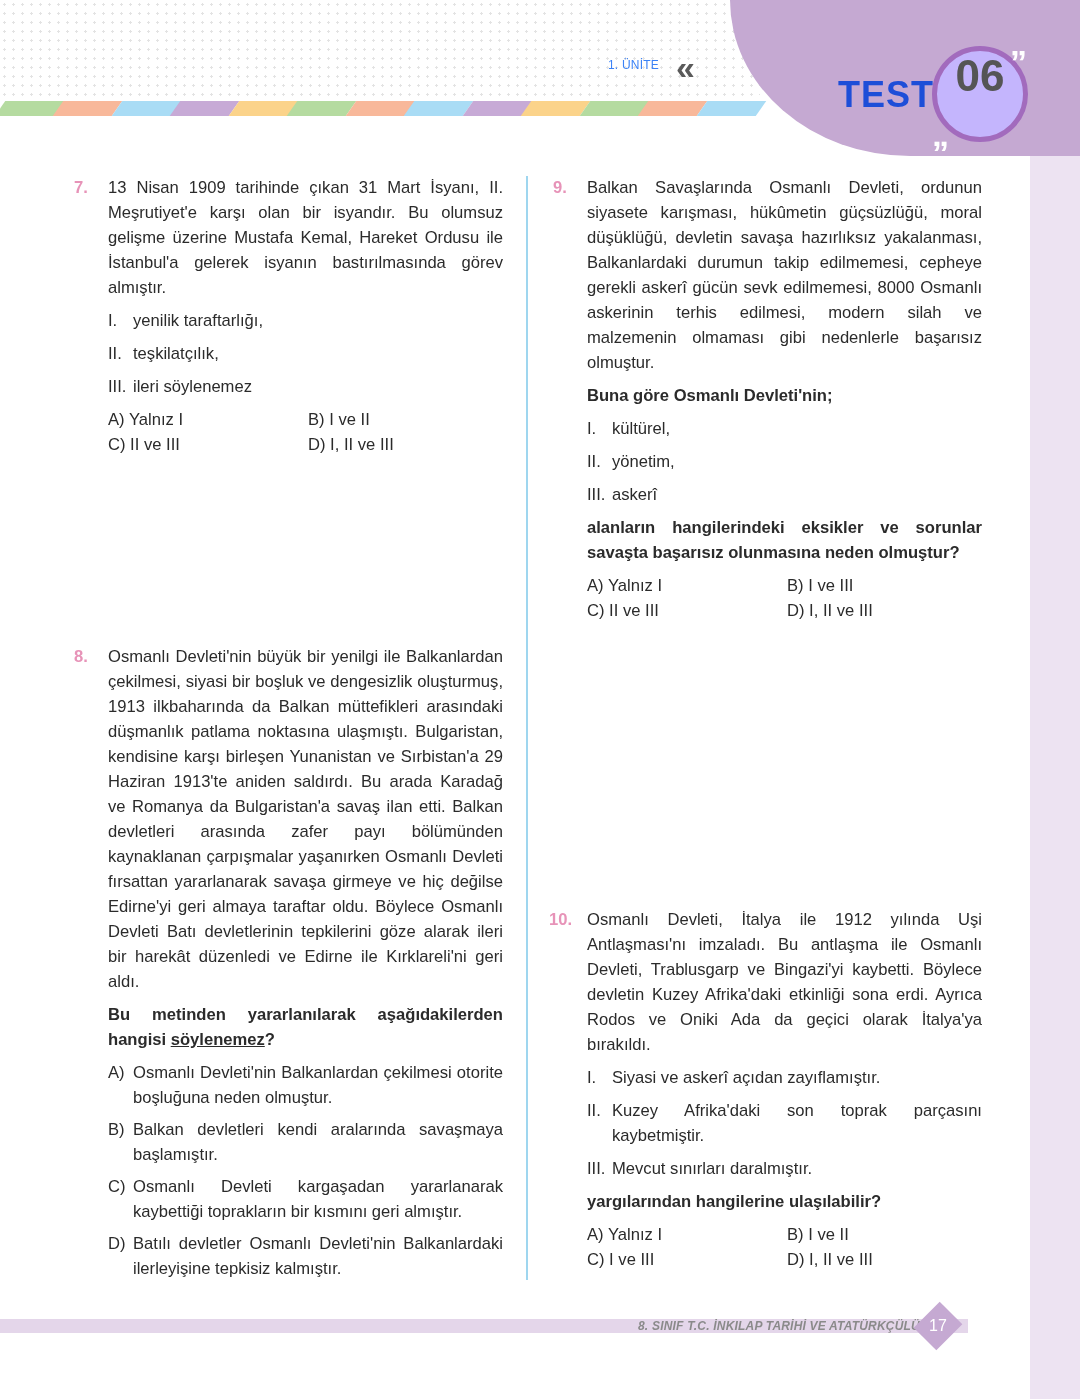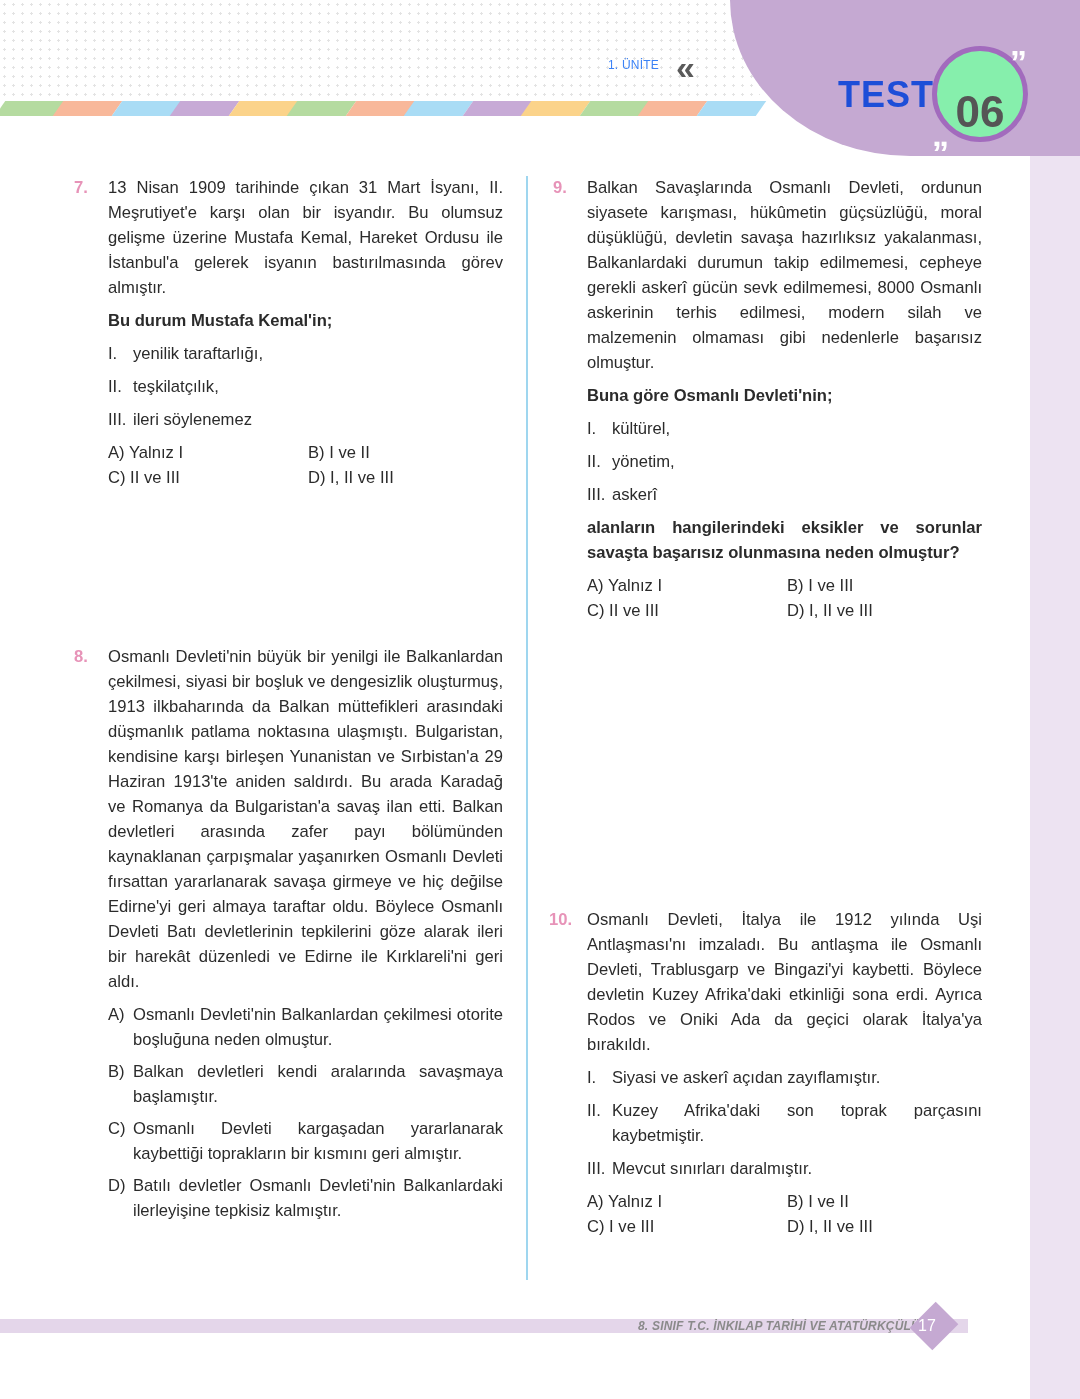--- a/index.html
+++ b/index.html
@@ -11,40 +11,40 @@
   .stripe { position:absolute; left:0; top:101px; height:15px; width:760px; display:flex; }
   .stripe div { flex:1; transform:skewX(-35deg); margin-right:-1px; }
   .corner { position:absolute; right:0; top:0; width:350px; height:156px; background:#c5a9d2;
             border-bottom-left-radius:180px 156px; }
   .sidebar { position:absolute; right:0; top:156px; width:50px; height:1243px; background:#ede3f2; }
   .unite { position:absolute; left:608px; top:58px; font-size:12px; color:#3b82f6; letter-spacing:0.2px; }
   .chev { position:absolute; left:676px; top:52px; font-size:34px; font-weight:bold; color:#5a5a5a;
           line-height:30px; letter-spacing:-8px; }
   .test-label { position:absolute; left:838px; top:74px; font-size:36px; font-weight:bold; color:#1d4ed8; letter-spacing:1px; }
   .badge { position:absolute; left:932px; top:46px; width:96px; height:96px; border-radius:50%;
-           border:5px solid #a26bbd; background:#86efac; display:flex; align-items:flex-end; justify-content:center;
+           border:5px solid #a26bbd; background:#c4b5fd; display:flex; align-items:flex-start; justify-content:center;
            font-size:44px; font-weight:bold; color:#555; }
   .quote { position:absolute; font-size:34px; font-weight:bold; color:#fff; line-height:20px; }
   .divider { position:absolute; left:526px; top:176px; width:2px; height:1104px; background:#9fd6ef; }
   .q { position:absolute; font-size:16.6px; line-height:25px; }
   .qnum { position:absolute; left:-34px; top:0; font-weight:bold; color:#e793b8; }
   .qnum10 { left:-38px; }
   .para { text-align:justify; margin-bottom:8px; }
   .bold { font-weight:bold; margin-bottom:8px; }
   .item { margin-bottom:8px; display:flex; }
   .rn { width:25px; flex-shrink:0; }
   .opts { display:grid; grid-template-columns:200px 200px; row-gap:0; }
   .lopt { display:flex; margin-bottom:7px; text-align:justify; }
   .lopt .l { width:25px; flex-shrink:0; }
   .u { text-decoration:underline; }
   .footer-bar { position:absolute; left:0; top:1319px; width:968px; height:14px; background:#e4d6ea; }
   .footer-text { position:absolute; left:638px; top:1319px; font-size:12px; font-style:italic; font-weight:bold;
                  color:#8a8a8a; line-height:14px; letter-spacing:0.2px; }
   .page-diamond { position:absolute; left:918px; top:1306px; width:40px; height:40px;
-                  display:flex; align-items:center; justify-content:flex-start; }
+                  display:flex; align-items:center; justify-content:center; }
   .page-diamond::before { content:""; position:absolute; width:32px; height:32px; background:#c5a9d2;
                           transform:rotate(45deg) scaleY(1.15); }
   .page-num { position:relative; color:#fff; font-size:16px; }
 </style>
 </head>
 <body>
 
 <div class="dots"></div>
 <div class="stripe" id="stripe">
     <div style="background: rgb(181, 219, 160);"></div>
@@ -71,21 +71,20 @@
   <span>06</span>
 </div>
 <div class="quote" style="left:1010px;top:52px;">”</div>
 <div class="quote" style="left:932px;top:124px;">„</div>
 
 <div class="divider"></div>
 
 <div class="q" style="left:108px; top:175px; width:395px;">
   <span class="qnum">7.</span>
   <p class="para">13 Nisan 1909 tarihinde çıkan 31 Mart İsyanı, II. Meşrutiyet'e karşı olan bir isyandır. Bu olumsuz gelişme üzerine Mustafa Kemal, Hareket Ordusu ile İstanbul'a gelerek isyanın bastırılmasında görev almıştır.</p>
-  <p class="bold">Bu durum Mustafa Kemal'in;</p>
   <div class="item">
       <span class="rn">I.</span>
       <span>yenilik taraftarlığı,</span>
     </div>
   <div class="item">
       <span class="rn">II.</span>
       <span>teşkilatçılık,</span>
     </div>
   <div class="item">
       <span class="rn">III.</span>
@@ -95,20 +94,21 @@
     <span>A) Yalnız I</span>
     <span>B) I ve II</span>
     <span>C) II ve III</span>
     <span>D) I, II ve III</span>
   </div>
 </div>
 
 <div class="q" style="left:108px; top:644px; width:395px;">
   <span class="qnum">8.</span>
   <p class="para">Osmanlı Devleti'nin büyük bir yenilgi ile Balkanlardan çekilmesi, siyasi bir boşluk ve dengesizlik oluşturmuş, 1913 ilkbaharında da Balkan müttefikleri arasındaki düşmanlık patlama noktasına ulaşmıştı. Bulgaristan, kendisine karşı birleşen Yunanistan ve Sırbistan'a 29 Haziran 1913'te aniden saldırdı. Bu arada Karadağ ve Romanya da Bulgaristan'a savaş ilan etti. Balkan devletleri arasında zafer payı bölümünden kaynaklanan çarpışmalar yaşanırken Osmanlı Devleti fırsattan yararlanarak savaşa girmeye ve hiç değilse Edirne'yi geri almaya taraftar oldu. Böylece Osmanlı Devleti Batı devletlerinin tepkilerini göze alarak ileri bir harekât düzenledi ve Edirne ile Kırklareli'ni geri aldı.</p>
+  <p class="bold" style="text-align:justify;"><span>Bu metinden yararlanılarak aşağıdakilerden hangisi </span><span class="u">söylenemez</span><span>?</span></p>
   <div class="lopt">
       <span class="l">A)</span>
       <span>Osmanlı Devleti'nin Balkanlardan çekilmesi otorite boşluğuna neden olmuştur.</span>
     </div>
   <div class="lopt">
       <span class="l">B)</span>
       <span>Balkan devletleri kendi aralarında savaşmaya başlamıştır.</span>
     </div>
   <div class="lopt">
       <span class="l">C)</span>
@@ -153,20 +153,21 @@
       <span>Siyasi ve askerî açıdan zayıflamıştır.</span>
     </div>
   <div class="item" style="text-align:justify;">
       <span class="rn">II.</span>
       <span>Kuzey Afrika'daki son toprak parçasını kaybetmiştir.</span>
     </div>
   <div class="item">
       <span class="rn">III.</span>
       <span>Mevcut sınırları daralmıştır.</span>
     </div>
+  <p class="bold">yargılarından hangilerine ulaşılabilir?</p>
   <div class="opts">
     <span>A) Yalnız I</span>
     <span>B) I ve II</span>
     <span>C) I ve III</span>
     <span>D) I, II ve III</span>
   </div>
 </div>
 
 <div class="footer-bar"></div>
 <div class="footer-text">8. SINIF T.C. İNKILAP TARİHİ VE ATATÜRKÇÜLÜK</div>

